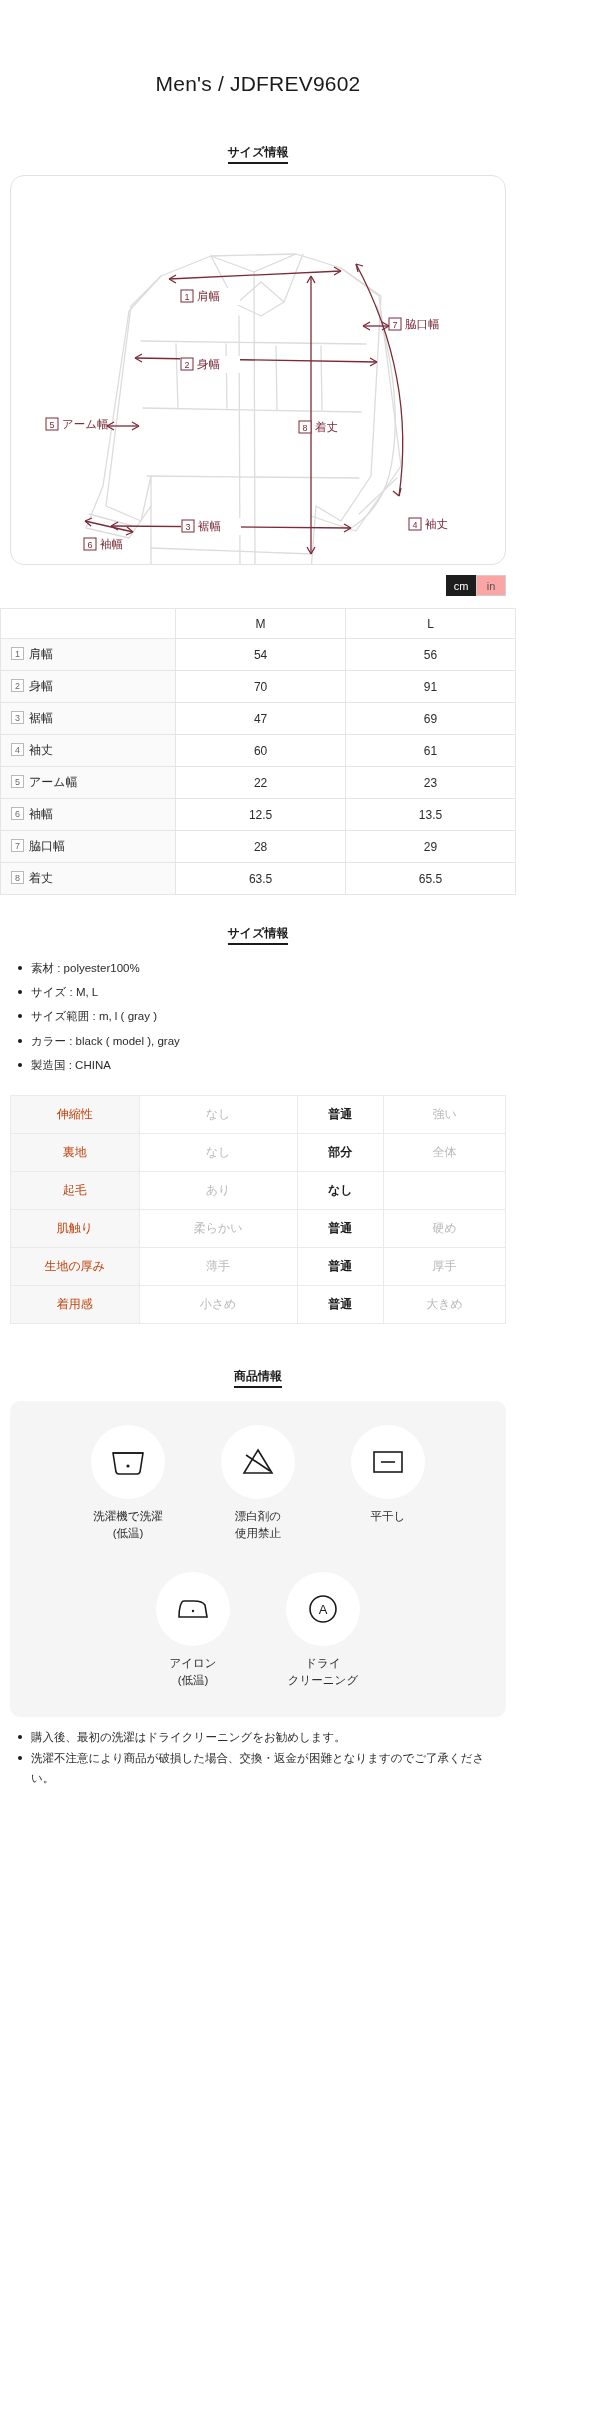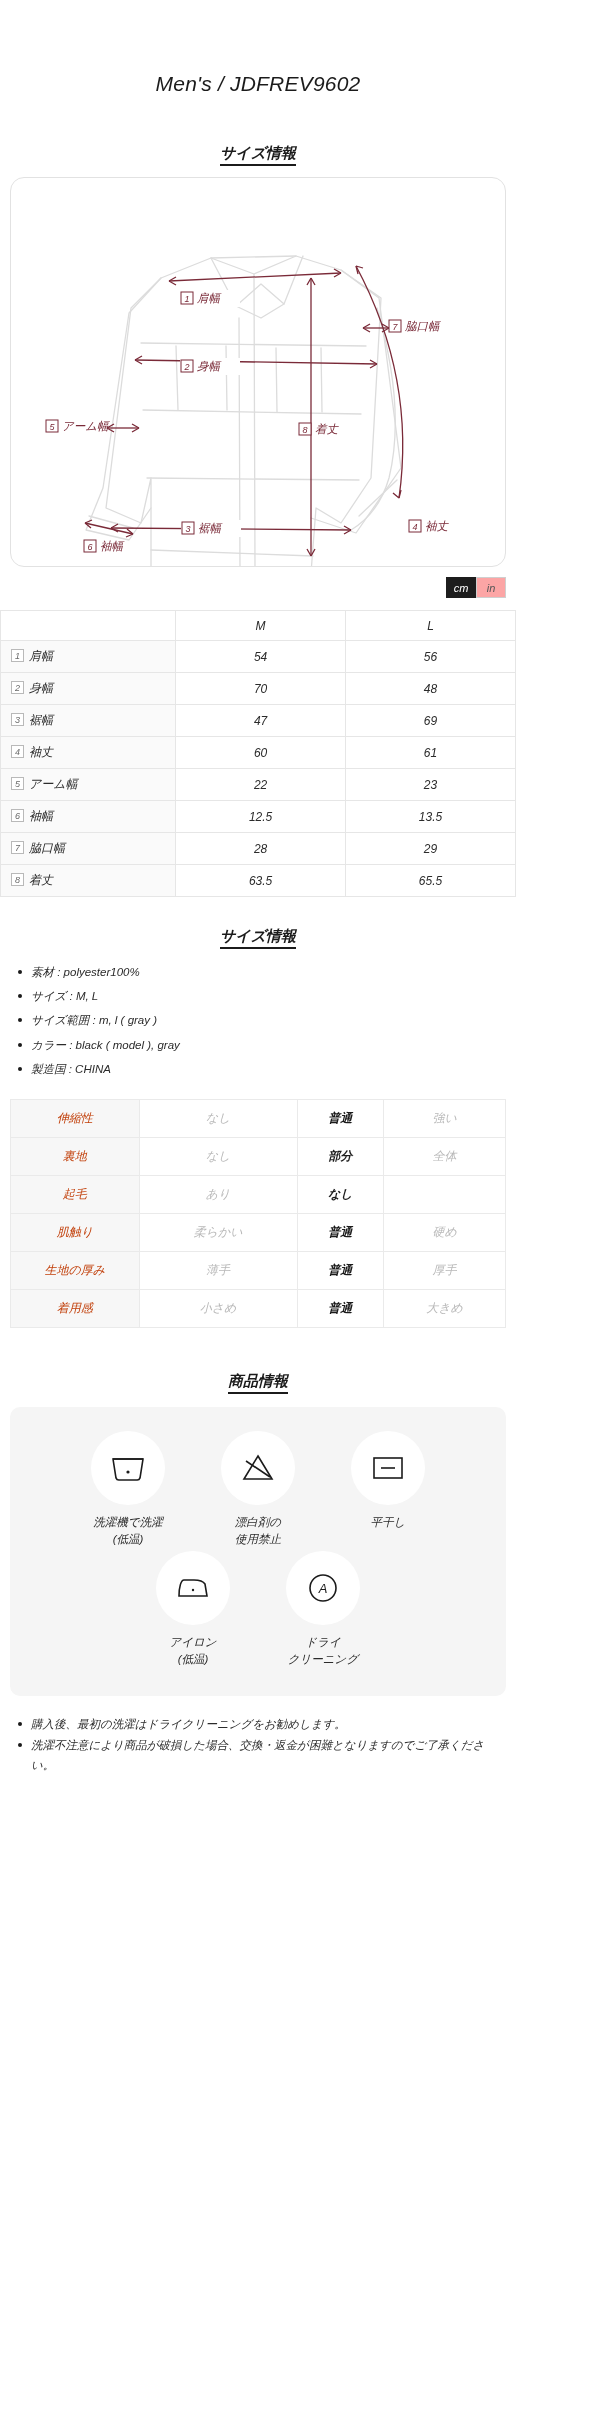--- a/index.html
+++ b/index.html
@@ -4,34 +4,34 @@
 <style>
   * { box-sizing: border-box; }
   html, body { margin: 0; padding: 0; }
   body {
     width: 600px;
     background: #ffffff;
     font-family: "Liberation Sans", sans-serif;
     color: #222222;
     -webkit-font-smoothing: antialiased;
   }
-  .page { width: 524px; padding: 0 8px 30px 0; font-style: italic; }
+  .page { width: 524px; padding: 0 8px 30px 0; }
 
   .product-title {
     text-align: center;
     font-size: 21px;
     font-weight: 400;
     color: #1b1b1b;
     padding: 58px 0 34px 0;
     letter-spacing: 0.2px;
   }
 
   .section-heading {
     text-align: center;
-    font-size: 15px;
+    font-size: 12px;
     font-weight: 700;
     color: #1b1b1b;
     margin: 6px 0 14px 0;
   }
   .section-heading span.txt {
     border-bottom: 2px solid #1b1b1b;
     padding-bottom: 3px;
   }
 
   
@@ -181,21 +181,21 @@
   .care-box {
     margin: 16px 10px 0 10px;
     background: #f5f5f5;
     border-radius: 10px;
     padding: 24px 8px 28px 8px;
   }
   .care-row {
     display: flex;
     justify-content: center;
     gap: 20px;
-    margin-bottom: 4px;
+    margin-bottom: 31px;
   }
   .care-row:last-child { margin-bottom: 0; }
   .care-item { width: 110px; text-align: center; }
   .care-circle {
     width: 74px;
     height: 74px;
     border-radius: 50%;
     background: #ffffff;
     margin: 0 auto 9px auto;
     display: flex;
@@ -333,21 +333,21 @@
     </thead>
     <tbody>
       <tr>
         <td class="label-cell"><span class="num-badge">1</span><span>肩幅</span></td>
         <td>54</td>
         <td>56</td>
       </tr>
       <tr>
         <td class="label-cell"><span class="num-badge">2</span><span>身幅</span></td>
         <td>70</td>
-        <td>48</td>
+        <td>91</td>
       </tr>
       <tr>
         <td class="label-cell"><span class="num-badge">3</span><span>裾幅</span></td>
         <td>47</td>
         <td>69</td>
       </tr>
       <tr>
         <td class="label-cell"><span class="num-badge">4</span><span>袖丈</span></td>
         <td>60</td>
         <td>61</td>
@@ -483,18 +483,18 @@
             <circle cx="19" cy="17" r="13"></circle>
             <text x="19" y="22" font-size="13" font-family="Liberation Sans, sans-serif" fill="#1b1b1b" stroke="none" text-anchor="middle">A</text>
           </svg>
         </div>
         <div class="care-label">ドライ
 クリーニング</div>
       </div>
     </div>
   </div>
 
-  <ul class="notes" style="margin-top:18px;">
+  <ul class="notes" style="margin-top:10px;">
     <li>購入後、最初の洗濯はドライクリーニングをお勧めします。</li>
     <li>洗濯不注意により商品が破損した場合、交換・返金が困難となりますのでご了承ください。</li>
   </ul>
 
 </div>
 
 </body></html>

